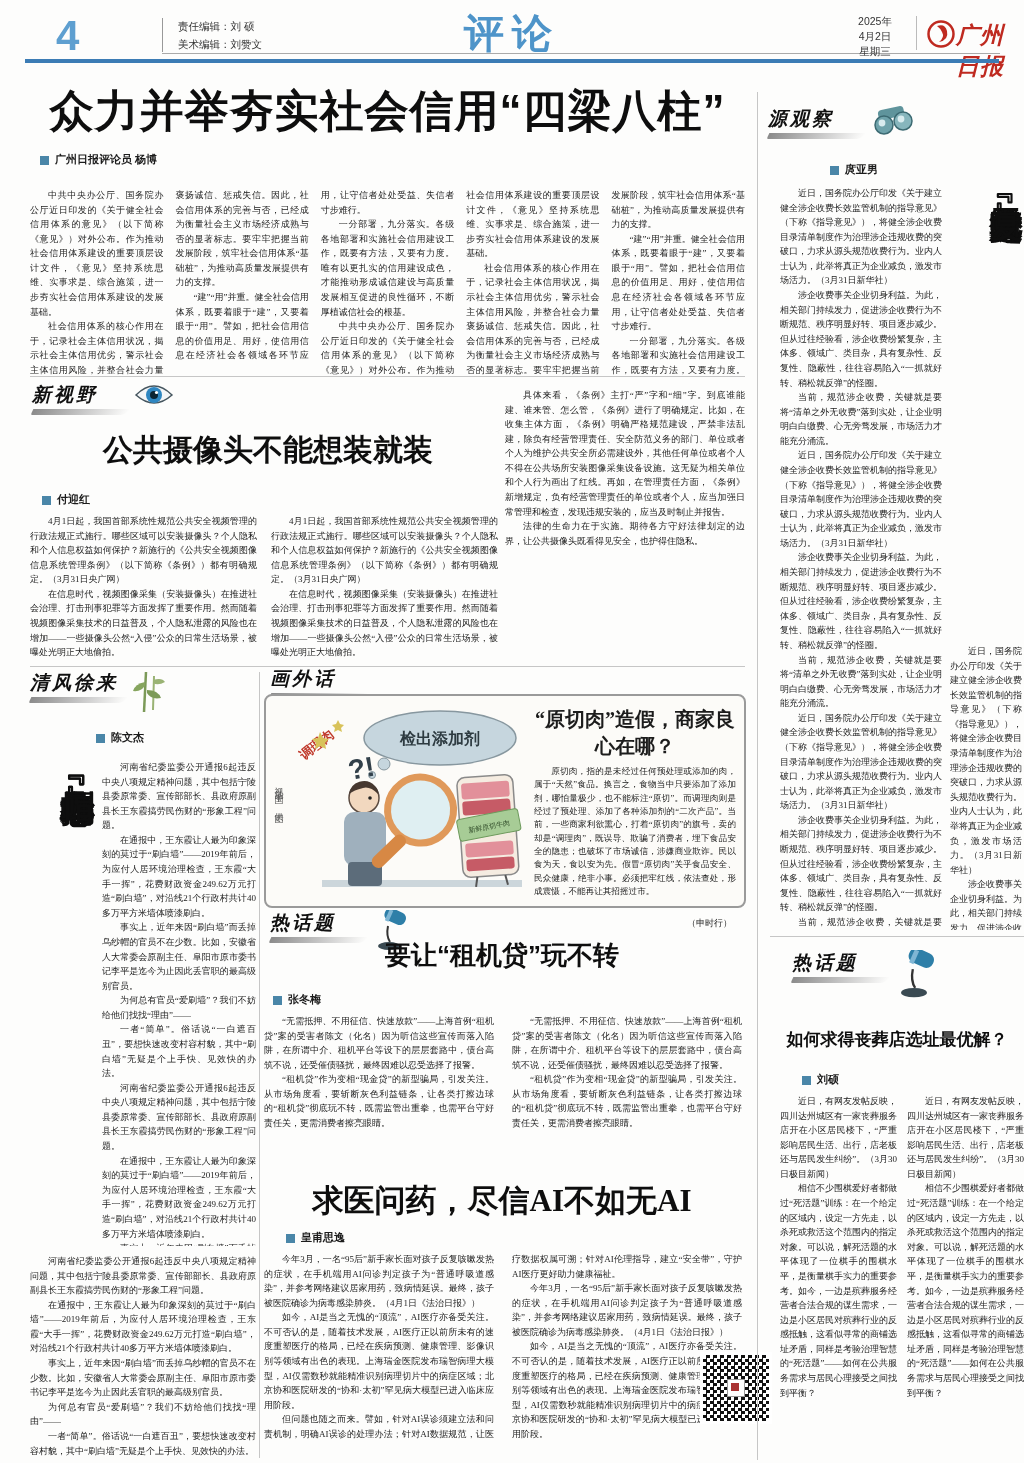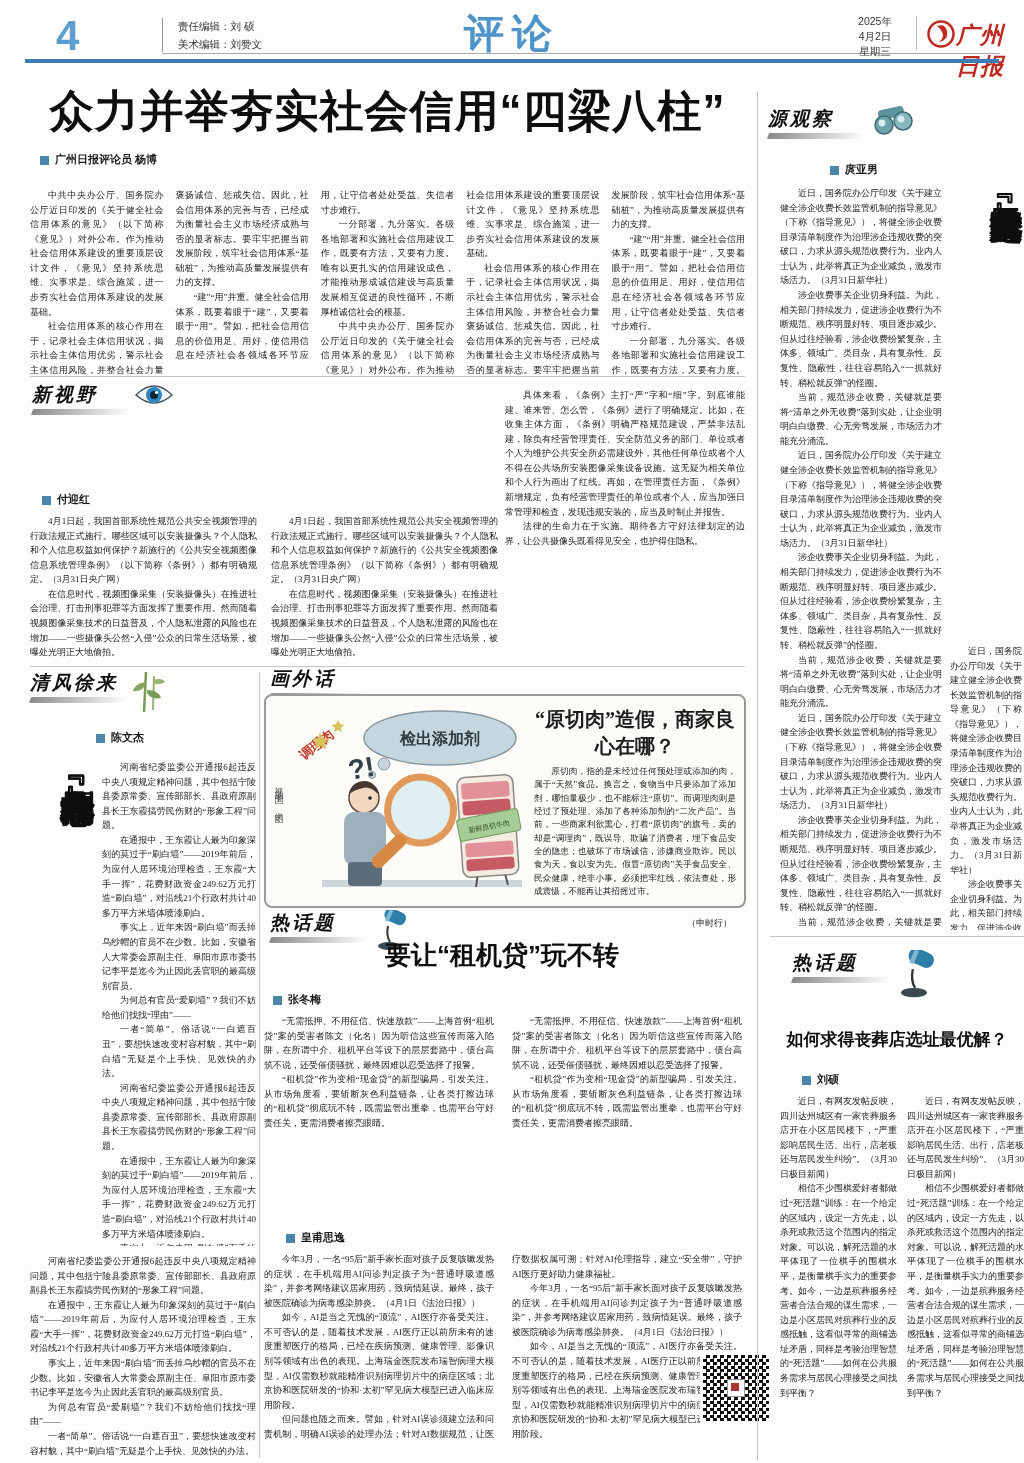--- a/index.html
+++ b/index.html
@@ -147,20 +147,21 @@
       <div class="label">新视野</div>
       <div class="swoosh"></div>
     </div>
     <svg width="40" height="26" viewBox="0 0 40 26">
       <path d="M2,13 Q20,-5 38,13 Q20,29 2,13 Z" fill="#f4f6f8" stroke="#46565f" stroke-width="1.5"></path>
       <circle cx="20" cy="13" r="8" fill="#2e86c1"></circle>
       <circle cx="20" cy="13" r="4" fill="#0b2433"></circle>
       <circle cx="22.5" cy="10.5" r="1.6" fill="#fff"></circle>
     </svg>
   </div>
+  <div class="abs headline sans cam-headline">公共摄像头不能想装就装</div>
   <div class="abs byline cam-byline"><i class="sq"></i><span>付迎红</span></div>
   <div class="abs body-col cam-body-left">
       <p>4月1日起，我国首部系统性规范公共安全视频管理的行政法规正式施行。哪些区域可以安装摄像头？个人隐私和个人信息权益如何保护？新施行的《公共安全视频图像信息系统管理条例》（以下简称《条例》）都有明确规定。（3月31日央广网）</p>
       <p>在信息时代，视频图像采集（安装摄像头）在推进社会治理、打击刑事犯罪等方面发挥了重要作用。然而随着视频图像采集技术的日益普及，个人隐私泄露的风险也在增加——一些摄像头公然“入侵”公众的日常生活场景，被曝处光明正大地偷拍。</p>
       <p>4月1日起，我国首部系统性规范公共安全视频管理的行政法规正式施行。哪些区域可以安装摄像头？个人隐私和个人信息权益如何保护？新施行的《公共安全视频图像信息系统管理条例》（以下简称《条例》）都有明确规定。（3月31日央广网）</p>
       <p>在信息时代，视频图像采集（安装摄像头）在推进社会治理、打击刑事犯罪等方面发挥了重要作用。然而随着视频图像采集技术的日益普及，个人隐私泄露的风险也在增加——一些摄像头公然“入侵”公众的日常生活场景，被曝处光明正大地偷拍。</p>
     </div>
   <div class="abs body-col cam-body-right">
       <p>具体来看，《条例》主打“严”字和“细”字。到底谁能建、谁来管、怎么管，《条例》进行了明确规定。比如，在收集主体方面，《条例》明确严格规范建设，严禁非法乱建，除负有经营管理责任、安全防范义务的部门、单位或者个人为维护公共安全所必需建设外，其他任何单位或者个人不得在公共场所安装图像采集设备设施。这无疑为相关单位和个人行为画出了红线。再如，在管理责任方面，《条例》新增规定，负有经营管理责任的单位或者个人，应当加强日常管理和检查，发现违规安装的，应当及时制止并报告。</p>
       <p>法律的生命力在于实施。期待各方守好法律划定的边界，让公共摄像头既看得见安全，也护得住隐私。</p>
@@ -274,20 +275,21 @@
   </div>
   <div class="abs headline sans rent-headline">要让“租机贷”玩不转</div>
   <div class="abs byline rent-byline"><i class="sq"></i><span>张冬梅</span></div>
   <div class="abs body-col rent-body">
       <p>“无需抵押、不用征信、快速放款”——上海首例“租机贷”案的受害者陈文（化名）因为听信这些宣传而落入陷阱，在所谓中介、租机平台等设下的层层套路中，债台高筑不说，还受催债骚扰，最终因难以忍受选择了报警。</p>
       <p>“租机贷”作为变相“现金贷”的新型骗局，引发关注。从市场角度看，要斩断灰色利益链条，让各类打擦边球的“租机贷”彻底玩不转，既需监管出重拳，也需平台守好责任关，更需消费者擦亮眼睛。</p>
       <p>“无需抵押、不用征信、快速放款”——上海首例“租机贷”案的受害者陈文（化名）因为听信这些宣传而落入陷阱，在所谓中介、租机平台等设下的层层套路中，债台高筑不说，还受催债骚扰，最终因难以忍受选择了报警。</p>
       <p>“租机贷”作为变相“现金贷”的新型骗局，引发关注。从市场角度看，要斩断灰色利益链条，让各类打擦边球的“租机贷”彻底玩不转，既需监管出重拳，也需平台守好责任关，更需消费者擦亮眼睛。</p>
     </div>
 
+  <div class="abs headline ai-headline">求医问药，尽信AI不如无AI</div>
   <div class="abs byline ai-byline"><i class="sq"></i><span>皇甫思逸</span></div>
   <div class="abs body-col ai-body">
       <p>今年3月，一名“95后”新手家长面对孩子反复咳嗽发热的症状，在手机端用AI问诊判定孩子为“普通呼吸道感染”，并参考网络建议居家用药，致病情延误。最终，孩子被医院确诊为病毒感染肺炎。（4月1日《法治日报》）</p>
       <p>如今，AI是当之无愧的“顶流”，AI医疗亦备受关注。不可否认的是，随着技术发展，AI医疗正以前所未有的速度重塑医疗的格局，已经在疾病预测、健康管理、影像识别等领域有出色的表现。上海瑞金医院发布瑞智病理大模型，AI仅需数秒就能精准识别病理切片中的病症区域；北京协和医院研发的“协和·太初”罕见病大模型已进入临床应用阶段。</p>
       <p>但问题也随之而来。譬如，针对AI误诊须建立法和问责机制，明确AI误诊的处理办法；针对AI数据规范，让医疗数据权属可溯；针对AI伦理指导，建立“安全带”，守护AI医疗更好助力健康福祉。</p>
       <p>今年3月，一名“95后”新手家长面对孩子反复咳嗽发热的症状，在手机端用AI问诊判定孩子为“普通呼吸道感染”，并参考网络建议居家用药，致病情延误。最终，孩子被医院确诊为病毒感染肺炎。（4月1日《法治日报》）</p>
       <p>如今，AI是当之无愧的“顶流”，AI医疗亦备受关注。不可否认的是，随着技术发展，AI医疗正以前所未有的速度重塑医疗的格局，已经在疾病预测、健康管理、影像识别等领域有出色的表现。上海瑞金医院发布瑞智病理大模型，AI仅需数秒就能精准识别病理切片中的病症区域；北京协和医院研发的“协和·太初”罕见病大模型已进入临床应用阶段。</p>
     </div>
   <div class="abs qr">
     <div class="qr-center">

